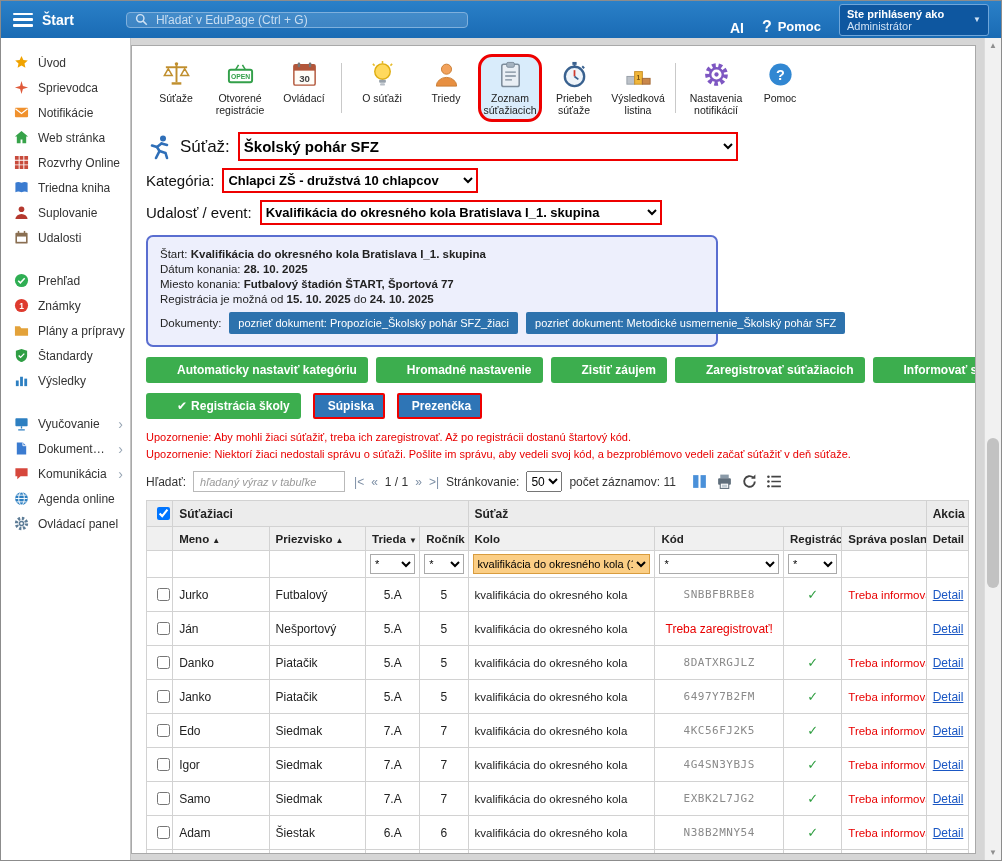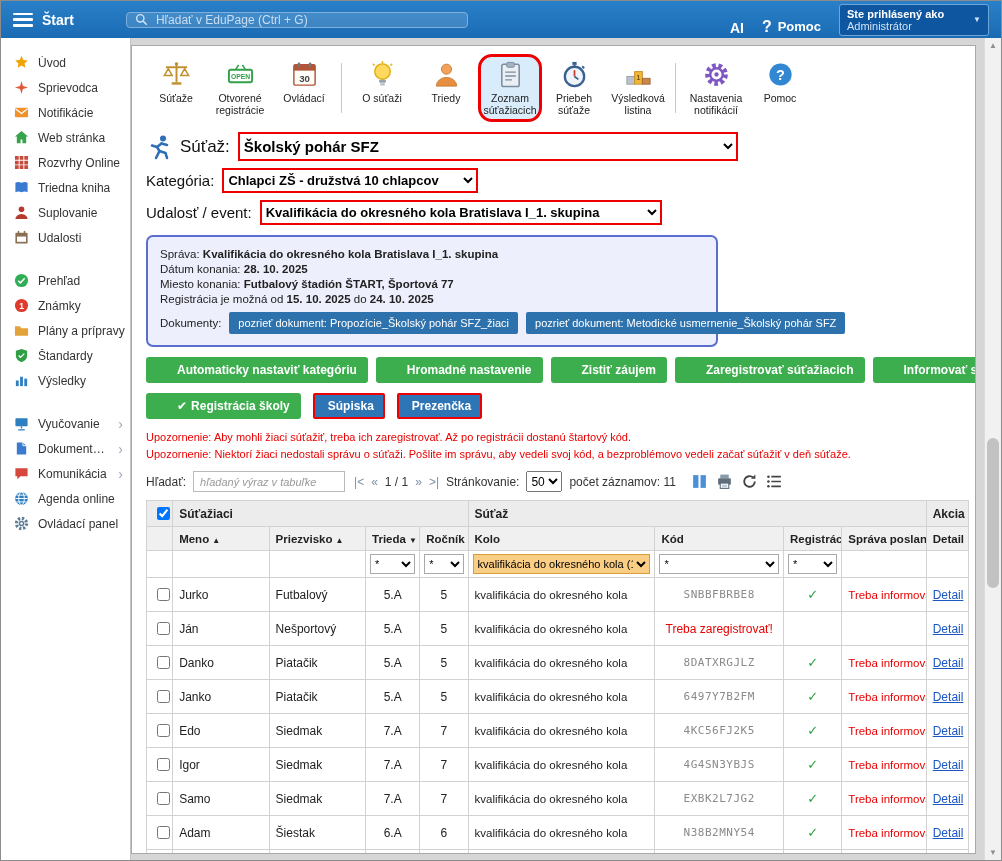--- a/index.html
+++ b/index.html
@@ -554,21 +554,21 @@
         </select>
       </div>
       <div class="sel-row">
         <label>Udalosť / event:</label>
         <select id="event-select" class="hlsel">
           <option>Kvalifikácia do okresného kola Bratislava I_1. skupina</option>
         </select>
       </div>
 
       <section class="infobox">
-        <div class="info-line"><span>Správa:</span> <b>Kvalifikácia do okresného kola Bratislava I_1. skupina</b></div>
+        <div class="info-line"><span>Štart:</span> <b>Kvalifikácia do okresného kola Bratislava I_1. skupina</b></div>
         <div class="info-line"><span>Dátum konania:</span> <b>28. 10. 2025</b></div>
         <div class="info-line"><span>Miesto konania:</span> <b>Futbalový štadión ŠTART, Športová 77</b></div>
         <div class="info-line">
           <span>Registrácia je možná od</span>
           <b>15. 10. 2025</b>
           <span>do</span>
           <b>24. 10. 2025</b>
         </div>
         <div class="info-line docs-line">
           <span>Dokumenty:</span>

